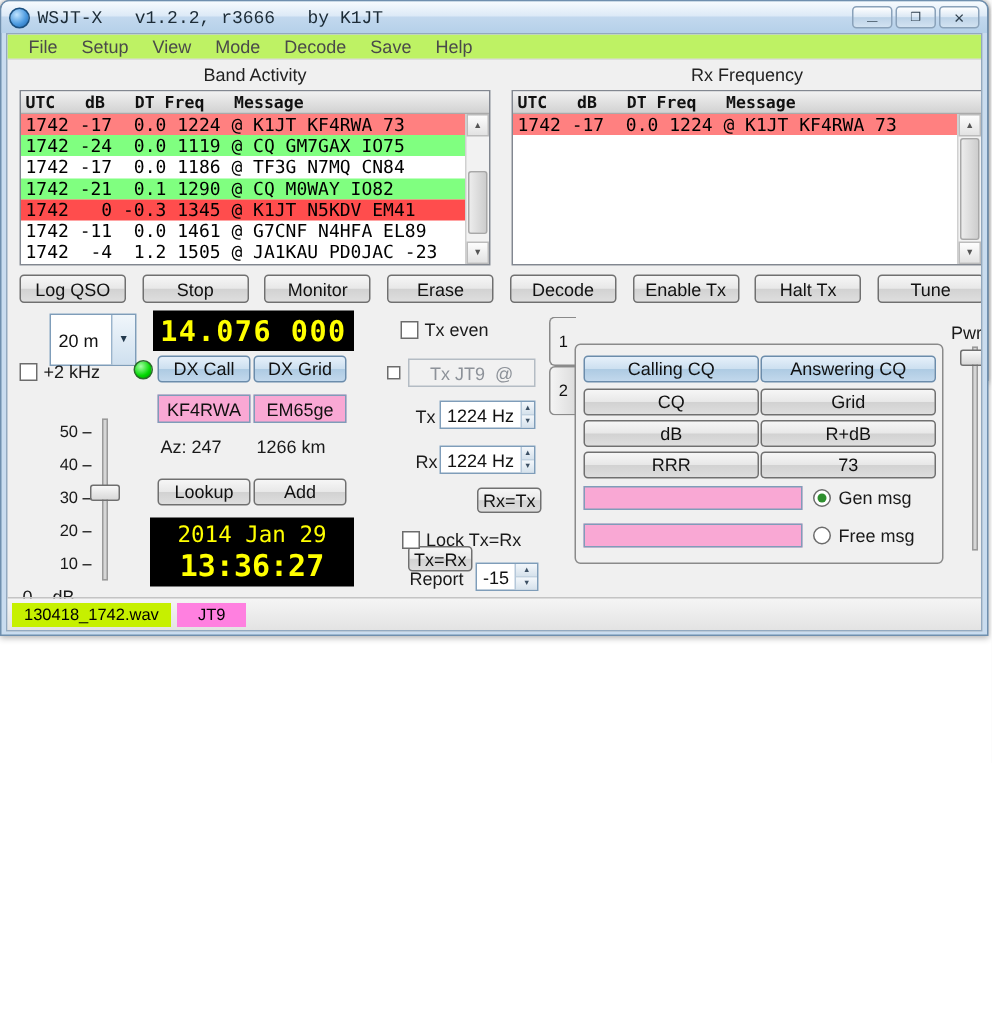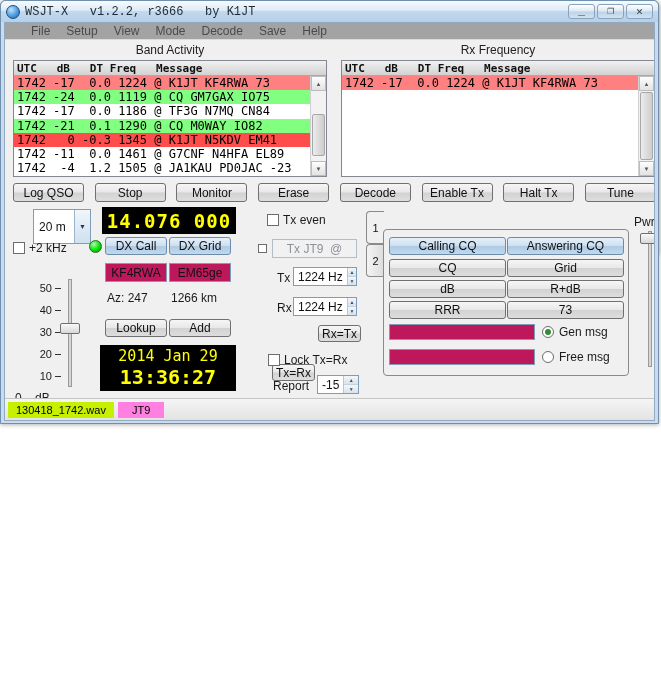--- a/index.html
+++ b/index.html
@@ -73,21 +73,21 @@
   .combo .carrow::after { content:"▼"; }
   .cb { width:12px; height:12px; border:1px solid #6c6c6c; background:#fff; display:inline-block; flex:none; }
   .cb.small { width:9px; height:9px; }
   .radio { width:12px; height:12px; border-radius:50%; border:1px solid #6c6c6c; background:#fff; position:relative; flex:none; }
   .radio.sel::after { content:""; position:absolute; inset:2px; border-radius:50%; background:#2f8f2f; }
 
   
   #mw { left:0; top:262; width:659px; height:424px; }
   #mw .client { height:399px; }
   .menubar { position:absolute; left:0; top:0; width:100%; height:17px; display:flex; align-items:center;
-             background:#a3a3a3; border-bottom:1px solid #dcdcdc; padding:0 18px; }
+             background:#bef264; border-bottom:1px solid #dcdcdc; padding:0 6px; }
   .menu-item { padding:1px 8px; color:#4a4a4a; }
   .group-title { position:absolute; top:20px; text-align:center; font-size:12px; color:#222; }
   .decode-panel { position:absolute; top:37px; width:314px; height:117px; border:1px solid #828790; background:#fff; }
   .dheader { height:15px; padding:1px 0 0 3px; white-space:pre; font-family:"DejaVu Sans Mono",monospace;
              font-size:11px; font-weight:bold; color:#111;
              background:linear-gradient(#f1f1f1,#d2d2d2); border-bottom:1px solid #aaa; }
   .drows { position:absolute; left:0; top:15px; right:16px; bottom:0; overflow:hidden; }
   .drow { height:14.2px; padding-left:3px; white-space:pre; font-family:"DejaVu Sans Mono",monospace;
           font-size:12px; line-height:14.2px; color:#000; }
   .drow[data-hl="pink"]  { background:#ff8080; }
@@ -107,21 +107,21 @@
   .action-row { position:absolute; top:160px; left:8px; width:643px; height:19px; display:flex; justify-content:space-between; }
   .action-row .btn { width:71px; height:19px; }
 
   .controls { position:absolute; left:0; top:184px; width:659px; height:193px; }
   .abs { position:absolute; }
   .display { background:#000; color:#ffff00; font-family:"DejaVu Sans Mono",monospace;
              display:flex; align-items:center; justify-content:center; }
   .cb-row { display:flex; align-items:center; gap:4px; }
   .led { width:13px; height:13px; border-radius:50%; border:1px solid #2a6b2a;
          background:radial-gradient(circle at 35% 30%, #a6ffa6, #00d800 60%, #009400); }
-  .input { border:1px solid #7f9db9; background:#be185d; display:flex; align-items:center; justify-content:center; font-size:12px; }
+  .input { border:1px solid #7f9db9; background:#f9a8d4; display:flex; align-items:center; justify-content:center; font-size:12px; }
   .input.dis { background:#f1f1f1; border-color:#b4bcc4; color:#8d9299; }
   .tick-row { display:flex; align-items:center; gap:3px; height:22px; justify-content:flex-end; width:26px; }
   .tick-dash { width:6px; height:1px; background:#333; }
   .groove { background:#d6d6d6; border:1px solid #9a9a9a; }
   .handle { background:linear-gradient(#f8f8f8,#d8d8d8); border:1px solid #6f6f6f; border-radius:2px; }
 
   .tab { position:absolute; left:361px; width:18px; height:33px; border:1px solid #8a8a8a; border-right:none;
          border-radius:4px 0 0 4px; display:flex; align-items:center; justify-content:center; font-size:11px;
          background:linear-gradient(90deg,#f4f4f4,#dcdcdc); }
   .tab.selected { background:#f0f0f0; }

